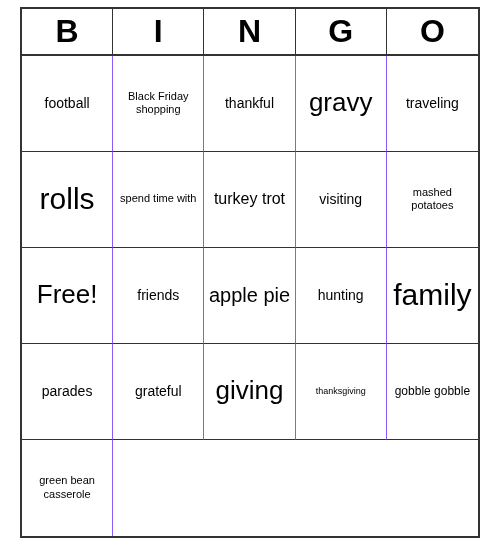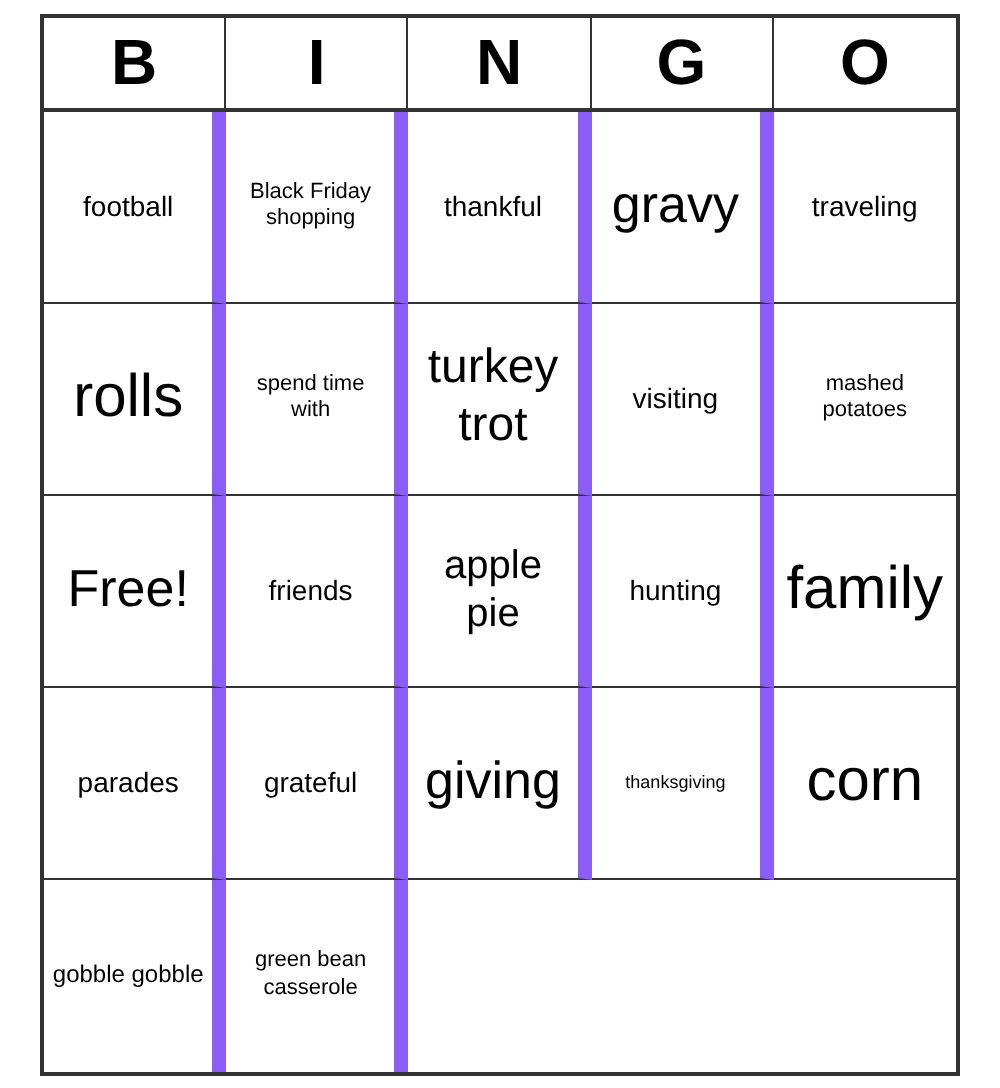--- a/index.html
+++ b/index.html
@@ -30,21 +30,21 @@
     }
     .bingo-header-cell:last-child {
       border-right: none;
     }
     .bingo-grid {
       display: grid;
       grid-template-columns: repeat(5, 1fr);
       grid-template-rows: repeat(5, 96px);
     }
     .bingo-cell {
-      border-right: 7px solid #8b5cf6;
+      border-right: 1px solid #8b5cf6;
       border-bottom: 1px solid #333;
       display: flex;
       align-items: center;
       justify-content: center;
       text-align: center;
       padding: 4px;
       line-height: 1.2;
     }
     .bingo-cell:nth-child(5n) {
       border-right: none;
@@ -80,21 +80,21 @@
       <div class="bingo-cell">
         <span style="font-size: 14px;">traveling</span>
       </div>
       <div class="bingo-cell">
         <span style="font-size: 30px;">rolls</span>
       </div>
       <div class="bingo-cell">
         <span style="font-size: 11px;">spend time with</span>
       </div>
       <div class="bingo-cell">
-        <span style="font-size: 24px;">turkey trot</span>
+        <span style="font-size: 16px;">turkey trot</span>
       </div>
       <div class="bingo-cell">
         <span style="font-size: 14px;">visiting</span>
       </div>
       <div class="bingo-cell">
         <span style="font-size: 11px; text-align: center;">mashed potatoes</span>
       </div>
       <div class="bingo-cell">
         <span style="font-size: 26px;">Free!</span>
       </div>
@@ -116,22 +116,19 @@
       <div class="bingo-cell">
         <span style="font-size: 14px;">grateful</span>
       </div>
       <div class="bingo-cell">
         <span style="font-size: 26px;">giving</span>
       </div>
       <div class="bingo-cell">
         <span style="font-size: 9px; text-align: center;">thanksgiving</span>
       </div>
       <div class="bingo-cell">
-        <span style="font-size: 30px;">corn</span>
-      </div>
-      <div class="bingo-cell">
         <span style="font-size: 12px;">gobble gobble</span>
       </div>
       <div class="bingo-cell">
         <span style="font-size: 11px;">green bean casserole</span>
       </div>
     </div>
 </div>
 
 </body></html>

